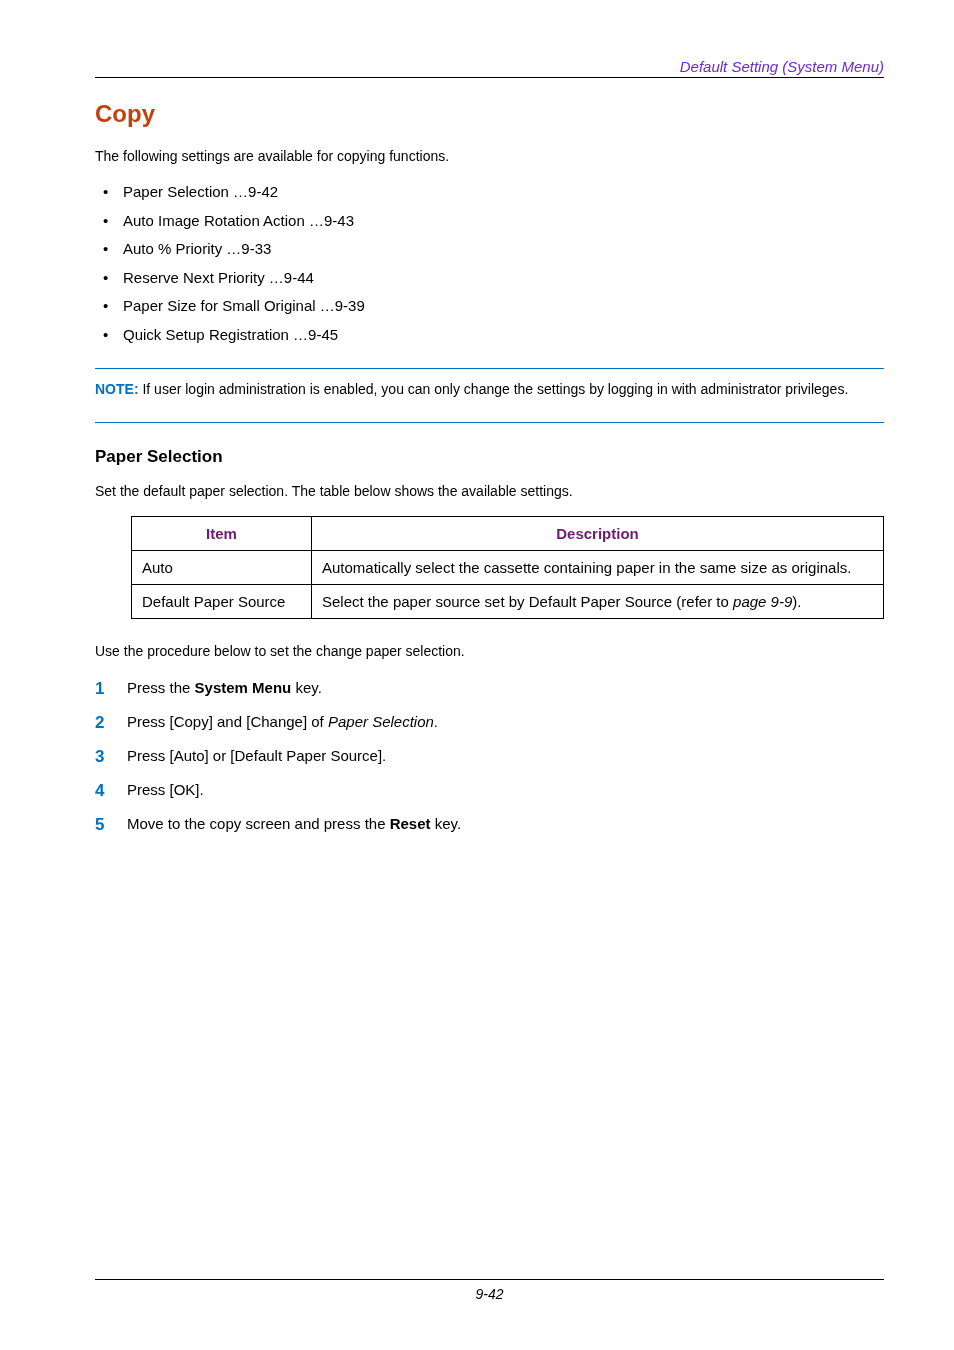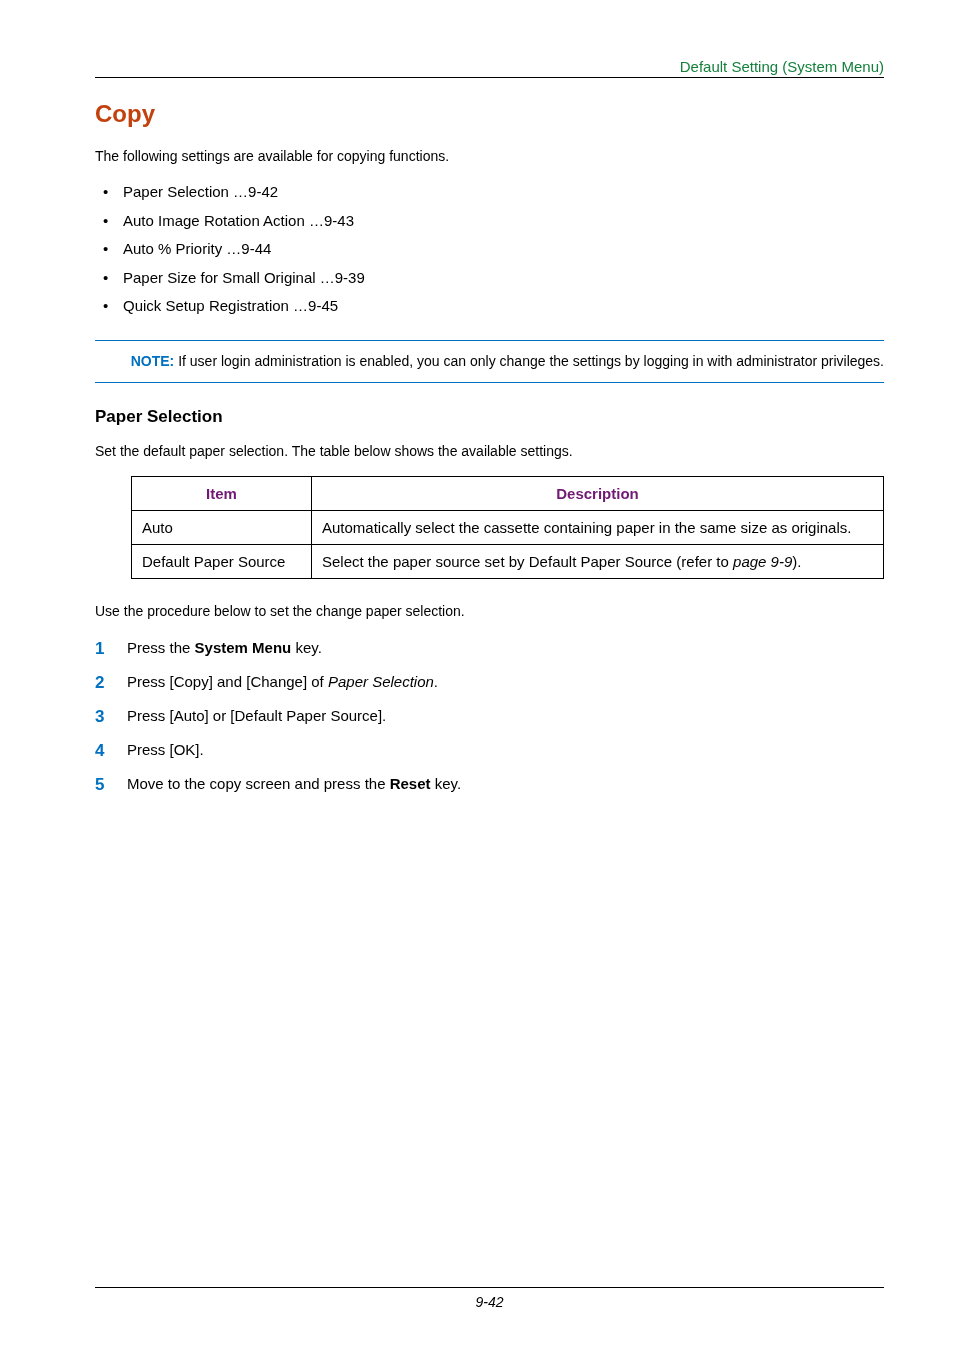--- a/index.html
+++ b/index.html
@@ -6,23 +6,24 @@
   html, body { width: 954px; height: 1350px; }
   body {
     font-family: Arial, Helvetica, sans-serif;
     color: #000;
     background: #fff;
     position: relative;
     padding: 58px 70px 0 95px;
   }
   .header-area { margin-bottom: 6px; }
   .header-title {
+    font-style: italic;
     font-size: 15px;
     text-align: right;
-    color: #15803d;
+    color: #6d28d9;
   }
   .hr-thin { border: none; border-top: 1px solid #000; margin-top: 2px; }
   .section-title {
     color: #c2410c;
     font-size: 24px;
     font-weight: bold;
     margin-top: 22px;
     margin-bottom: 18px;
   }
   .body-text {
@@ -99,21 +100,21 @@
     font-weight: bold;
     font-size: 17px;
     position: absolute;
     left: 0;
     top: -1px;
   }
   .footer {
     position: absolute;
     left: 95px;
     right: 70px;
-    bottom: 40px;
+    bottom: 48px;
   }
   .footer-line { border: none; border-top: 1px solid #000; }
   .footer-page {
     font-style: italic;
     font-size: 14px;
     text-align: center;
     margin-top: 6px;
   }
   .italic { font-style: italic; }
   .bold { font-weight: bold; }
@@ -126,27 +127,28 @@
   <hr class="hr-thin">
 </div>
 
 <h1 class="section-title">Copy</h1>
 
 <p class="body-text">The following settings are available for copying functions.</p>
 
 <ul class="bullets">
   <li>Paper Selection …9-42</li>
   <li>Auto Image Rotation Action …9-43</li>
-  <li>Auto % Priority …9-44</li>
+  <li>Auto % Priority …9-33</li>
+  <li>Reserve Next Priority …9-44</li>
   <li>Paper Size for Small Original …9-39</li>
   <li>Quick Setup Registration …9-45</li>
 </ul>
 
 <div class="note-block">
-  <p class="body-text" style="margin-bottom:0;text-align:right;">
+  <p class="body-text" style="margin-bottom:12px;">
     <span class="note-label">NOTE:</span><span> If user login administration is enabled, you can only change the settings by logging in with administrator privileges.</span>
   </p>
 </div>
 
 <h2 class="subsection-title">Paper Selection</h2>
 
 <p class="body-text">Set the default paper selection. The table below shows the available settings.</p>
 
 <table class="data-table">
   <thead>

